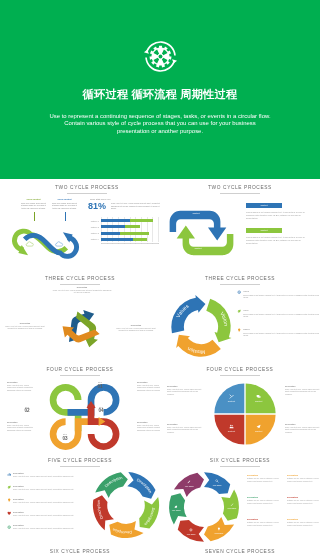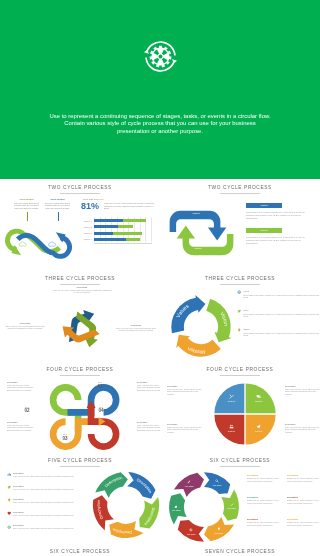--- a/index.html
+++ b/index.html
@@ -36,27 +36,28 @@
         <path fill="#00AF50" d="M 19.40 15.12 L 21.51 10.81 A 8.00 8.00 0 0 1 25.19 14.49 L 20.88 16.60 A 3.20 3.20 0 0 0 19.40 15.12 Z"></path>
         <path fill="#00AF50" d="M 20.88 19.40 L 25.19 21.51 A 8.00 8.00 0 0 1 21.51 25.19 L 19.40 20.88 A 3.20 3.20 0 0 0 20.88 19.40 Z"></path>
         <path fill="#00AF50" d="M 16.60 20.88 L 14.49 25.19 A 8.00 8.00 0 0 1 10.81 21.51 L 15.12 19.40 A 3.20 3.20 0 0 0 16.60 20.88 Z"></path>
         <path fill="#00AF50" d="M 15.12 16.60 L 10.81 14.49 A 8.00 8.00 0 0 1 14.49 10.81 L 16.60 15.12 A 3.20 3.20 0 0 0 15.12 16.60 Z"></path>
         <circle cx="18" cy="18" r="2.0" fill="#00AF50"></circle>
         <path fill="none" stroke="#fff" stroke-width="1.7" d="M 3.54 14.40 A 14.90 14.90 0 0 1 32.86 16.96"></path>
         <path fill="none" stroke="#fff" stroke-width="1.7" d="M 32.46 21.60 A 14.90 14.90 0 0 1 3.14 19.04"></path>
         <path fill="#fff" d="M 4.37 11.10 L 0.92 13.74 L 6.16 15.05 Z"></path>
         <path fill="#fff" d="M 31.63 24.90 L 35.08 22.26 L 29.84 20.95 Z"></path>
       </svg>
+      <div class="hero-title">循环过程 循环流程 周期性过程</div>
 <div class="hero-sub">
         <div>Use to represent a continuing sequence of stages, tasks, or events in a circular flow.</div>
         <div>Contain various style of cycle process that you can use for your business</div>
         <div>presentation or another purpose.</div>
       </div>
 </div>
-<div class="slide" style="left:0px;top:179px">
+<div class="slide" style="left:7px;top:179px">
       <div class="sl-title">TWO CYCLE PROCESS</div>
       <div class="sl-rule"></div>
       <div class="sl-body">
         <div class="tt" style="left:8px;top:3px;width:27px;color:#7BA428;font-size:2.1px;line-height:2.7px;text-align:center;font-weight:700;letter-spacing:0px;">Cycle Content</div>
         <div class="tt" style="left:8px;top:6.8px;width:27px;color:#8f8f8f;font-size:1.9px;line-height:2.5px;text-align:center;font-weight:400;letter-spacing:0px;">Nunc sed cursus. Duis laoreet at suspendisse ac convallis et tortor nisi varius sed at risus.</div>
         <div style="position:absolute;left:21.5px;top:16.5px;width:0.45px;height:9px;background:#7BA428"></div>
         <div class="tt" style="left:39px;top:3px;width:27px;color:#2E74B5;font-size:2.1px;line-height:2.7px;text-align:center;font-weight:700;letter-spacing:0px;">Cycle Content</div>
         <div class="tt" style="left:39px;top:6.8px;width:27px;color:#8f8f8f;font-size:1.9px;line-height:2.5px;text-align:center;font-weight:400;letter-spacing:0px;">Nunc sed cursus. Duis laoreet at suspendisse ac convallis et tortor nisi varius sed at risus.</div>
         <div style="position:absolute;left:52.5px;top:16.5px;width:0.45px;height:9px;background:#2E74B5"></div>
         <svg class="gfx" viewBox="0 0 70 37" style="left:-1px;top:32px;width:69px;height:35px">

